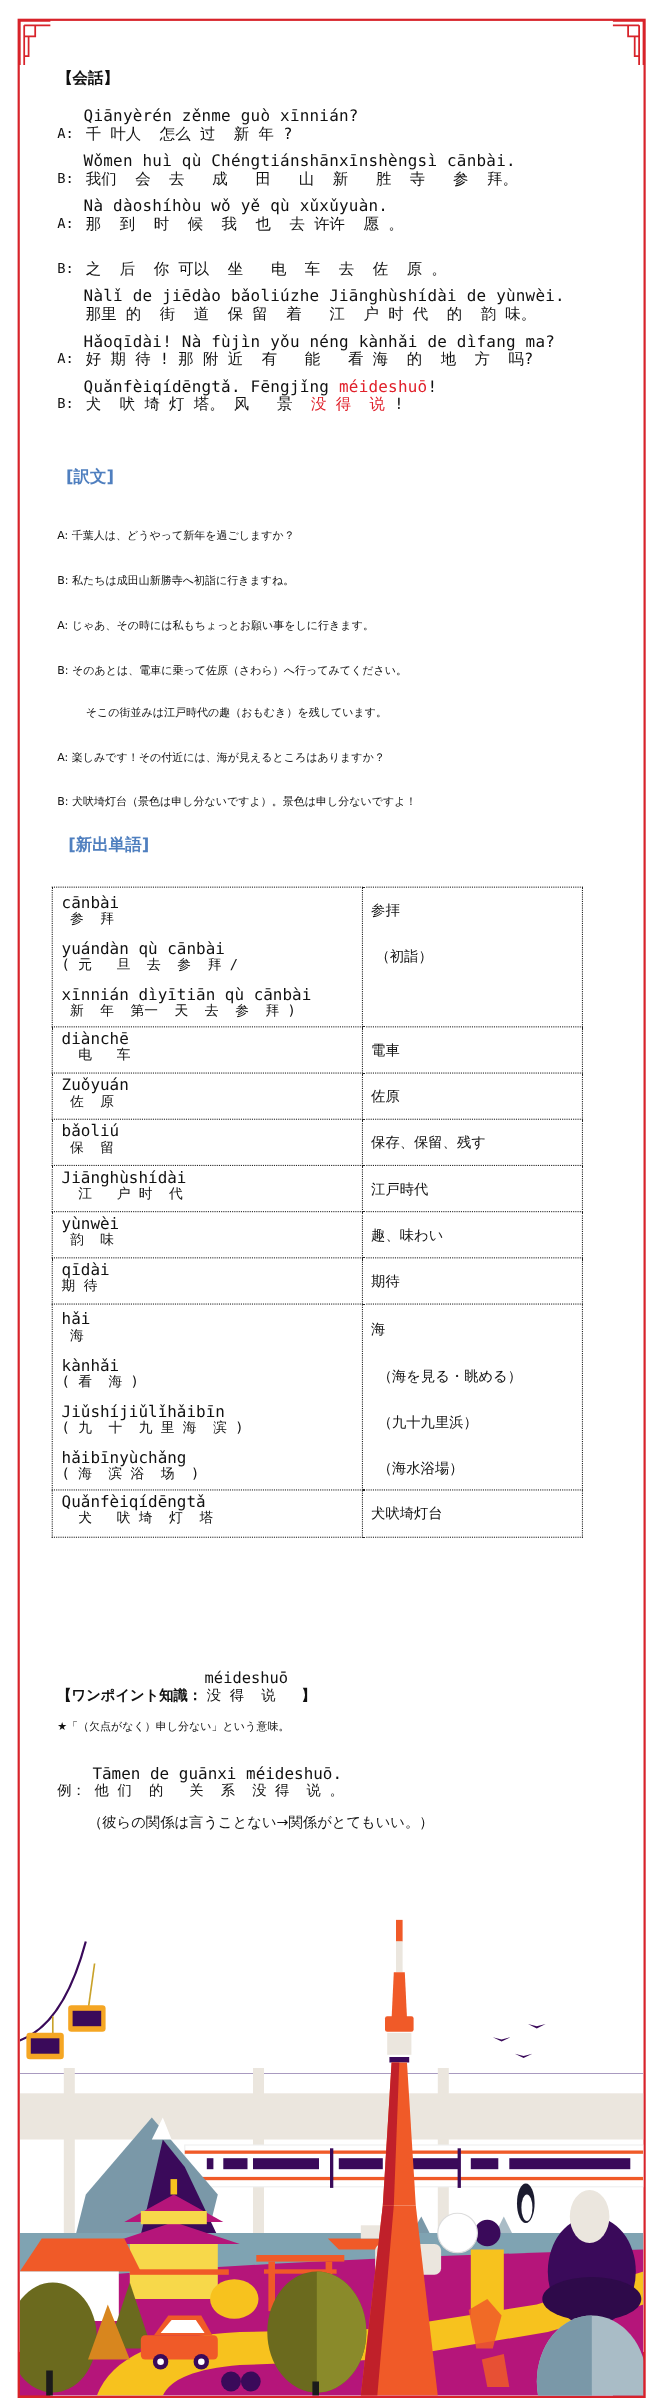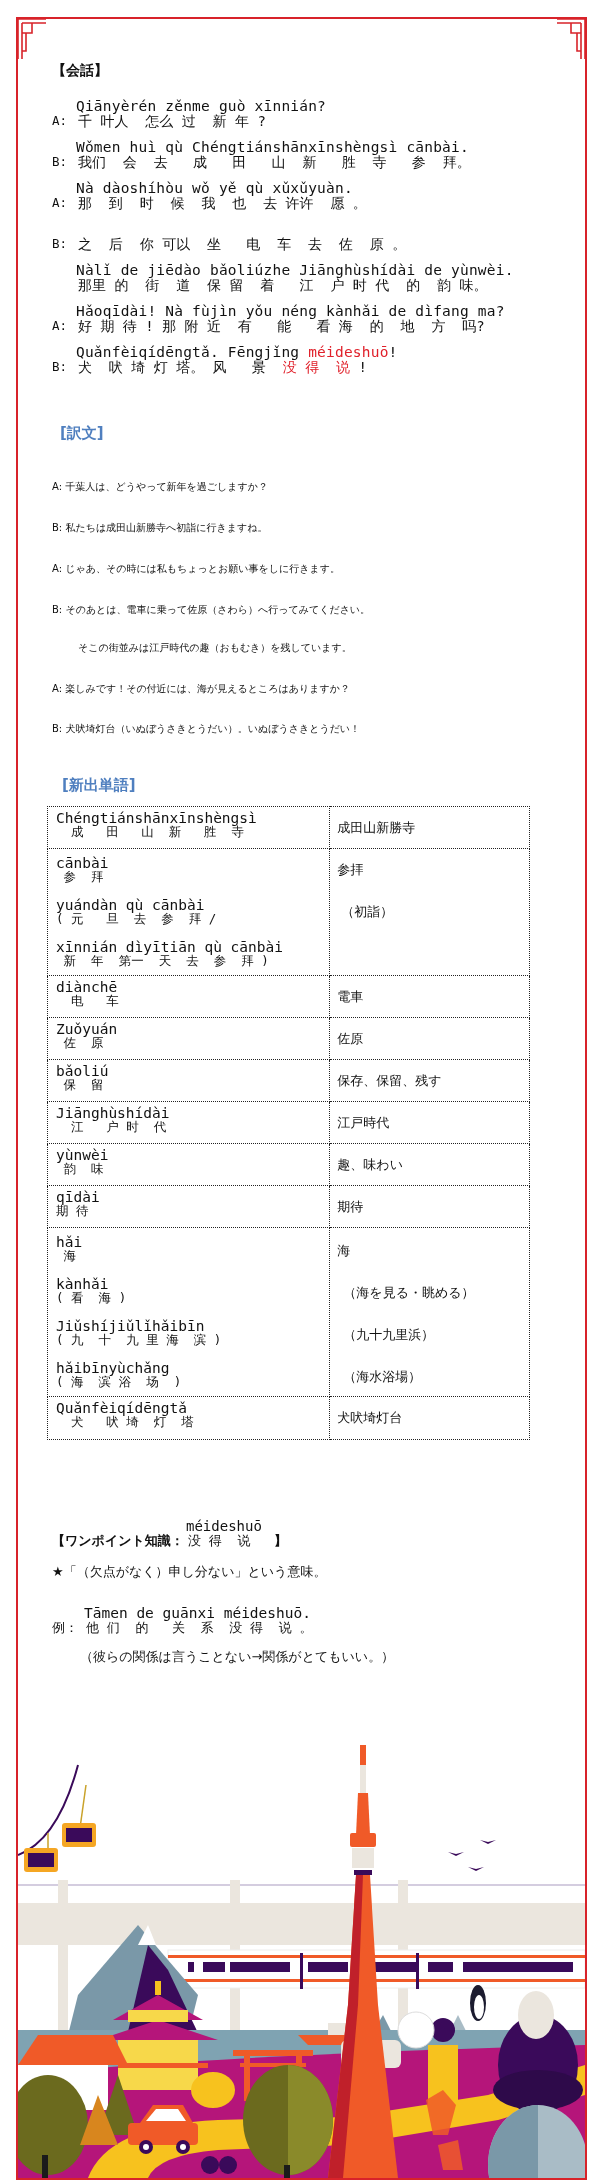--- a/index.html
+++ b/index.html
@@ -35,21 +35,21 @@
   .w .py { position: absolute; left: 0; top: 0; font-size: 14.5px; white-space: nowrap; }
   .w .zh { position: absolute; left: 0; top: 14px; font-size: 12.5px; white-space: pre; }
   .cell-block { padding: 6px 0 4px 0; }
 
   .onepoint { position: absolute; left: 52px; top: 1518px; width: 400px; height: 40px; }
   .onepoint .lbl { position: absolute; left: 0; top: 14px; font-size: 13px; font-weight: bold; white-space: nowrap; }
   .onepoint .py { position: absolute; left: 134px; top: 0; font-size: 14px; white-space: nowrap; }
   .onepoint .zh { position: absolute; left: 136px; top: 14px; font-size: 13px; white-space: pre; }
   .onepoint .end { position: absolute; left: 222px; top: 14px; font-size: 13px; font-weight: bold; }
 
-  .note { position: absolute; left: 52px; top: 1563px; font-size: 13px; white-space: nowrap; }
+  .note { position: absolute; left: 52px; top: 1563px; font-size: 10px; white-space: nowrap; }
   .example { position: absolute; left: 52px; top: 1605px; width: 500px; height: 36px; }
   .example .lbl { position: absolute; left: 0; top: 14px; font-size: 13px; }
   .example .py { position: absolute; left: 32px; top: 0; font-size: 14.5px; white-space: nowrap; }
   .example .zh { position: absolute; left: 34px; top: 14px; font-size: 13px; white-space: pre; }
   .example-tr { position: absolute; left: 80px; top: 1648px; font-size: 13px; white-space: nowrap; }
 
   .illus { position: absolute; left: 18px; top: 1745px; width: 567px; height: 433px; overflow: hidden; }
 </style>
 </head>
 <body>
@@ -113,35 +113,26 @@
   <span class="zh"><span>犬  吠 埼 灯 塔。 风   景  </span><span class="red">没 得  说</span><span> !</span></span>
 </div>
 
 <div class="sec-title blue" style="top:424px;">[訳文]</div>
 <div class="tr-line" style="top:480px;">A:  千葉人は、どうやって新年を過ごしますか？</div>
 <div class="tr-line" style="top:521px;">B:  私たちは成田山新勝寺へ初詣に行きますね。</div>
 <div class="tr-line" style="top:562px;">A:  じゃあ、その時には私もちょっとお願い事をしに行きます。</div>
 <div class="tr-line" style="top:603px;">B:  そのあとは、電車に乗って佐原（さわら）へ行ってみてください。</div>
 <div class="tr-line" style="top:641px; left:78px;">そこの街並みは江戸時代の趣（おもむき）を残しています。</div>
 <div class="tr-line" style="top:682px;">A:  楽しみです！その付近には、海が見えるところはありますか？</div>
-<div class="tr-line" style="top:722px;">B:  犬吠埼灯台（いぬぼうさきとうだい）。いぬぼうさきとうだい！</div>
-
-<div class="sec-title blue" style="top:776px; left:62px;text-align:center;">[新出単語]</div>
+<div class="tr-line" style="top:722px;">B:  犬吠埼灯台（景色は申し分ないですよ）。景色は申し分ないですよ！</div>
+
+<div class="sec-title blue" style="top:759px; left:62px;text-align:center;">[新出単語]</div>
 
 <table class="vocab mono">
   <tbody>
-      <tr style="height:42px;">
-    <td class="l">
-      <div class="w">
-            <span class="py">Chéngtiánshānxīnshèngsì</span>
-            <span class="zh">  成   田   山  新   胜  寺</span>
-          </div>
-    </td>
-    <td class="r">成田山新勝寺</td>
-  </tr>
   <tr style="height:125px;">
     <td class="l">
       <div class="cell-block">
         <div class="w" style="height:42px;">
               <span class="py">cānbài</span>
               <span class="zh"> 参  拜</span>
             </div>
         <div class="w" style="height:42px;">
               <span class="py"> yuándàn qù cānbài</span>
               <span class="zh">( 元   旦  去  参  拜 /</span>

